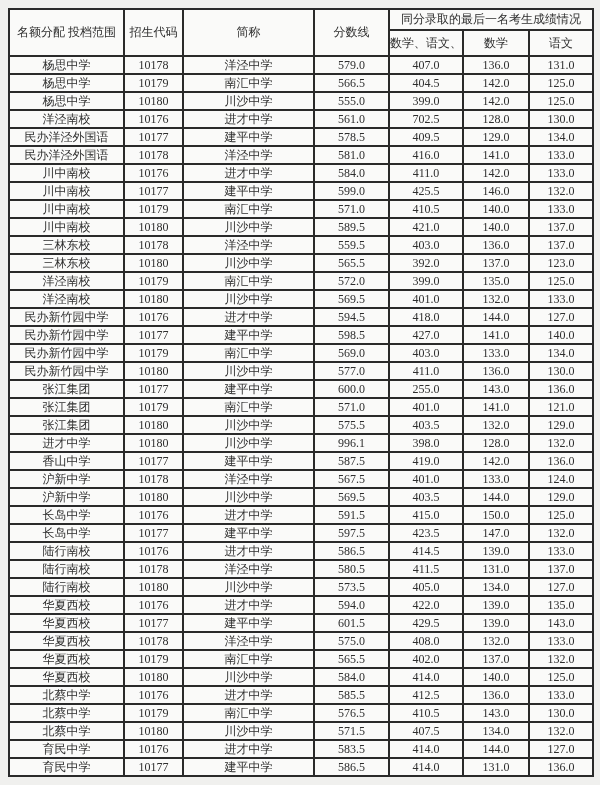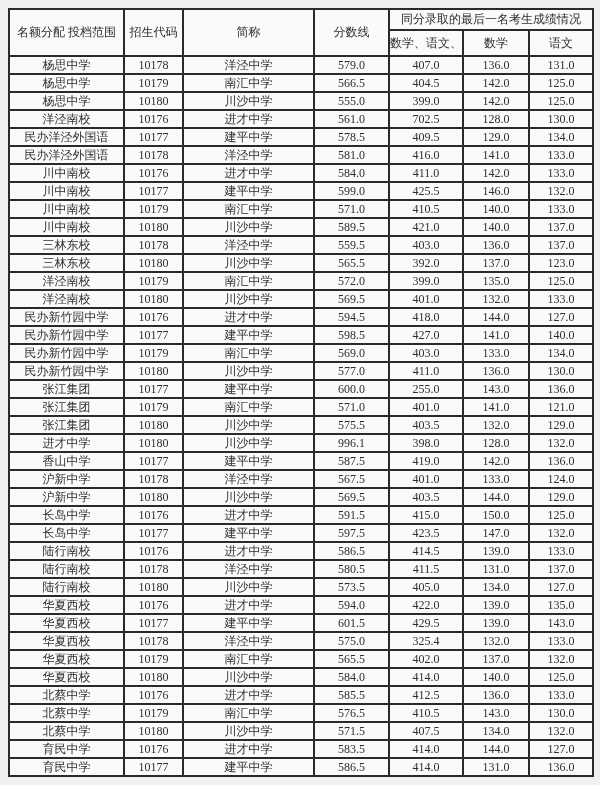--- a/index.html
+++ b/index.html
@@ -371,21 +371,21 @@
     <td>601.5</td>
     <td>429.5</td>
     <td>139.0</td>
     <td>143.0</td>
   </tr>
       <tr>
     <td>华夏西校</td>
     <td>10178</td>
     <td>洋泾中学</td>
     <td>575.0</td>
-    <td>325.4</td>
+    <td>408.0</td>
     <td>132.0</td>
     <td>133.0</td>
   </tr>
       <tr>
     <td>华夏西校</td>
     <td>10179</td>
     <td>南汇中学</td>
     <td>565.5</td>
     <td>402.0</td>
     <td>137.0</td>

